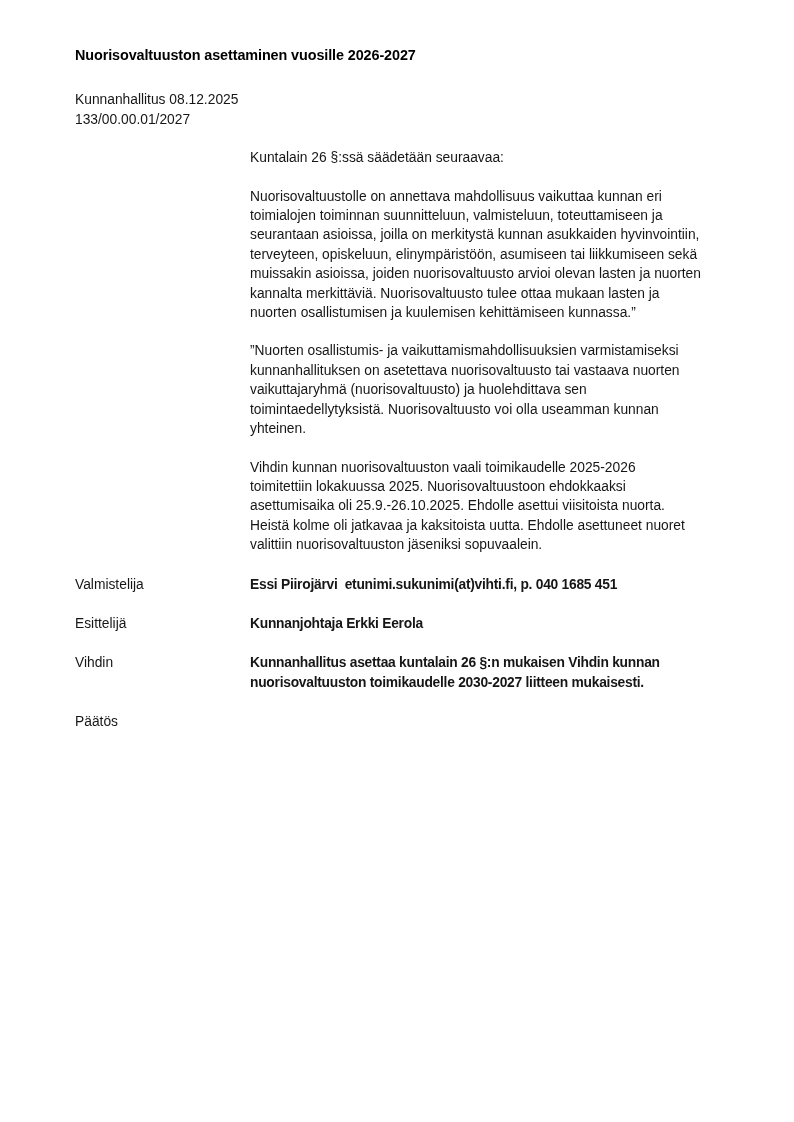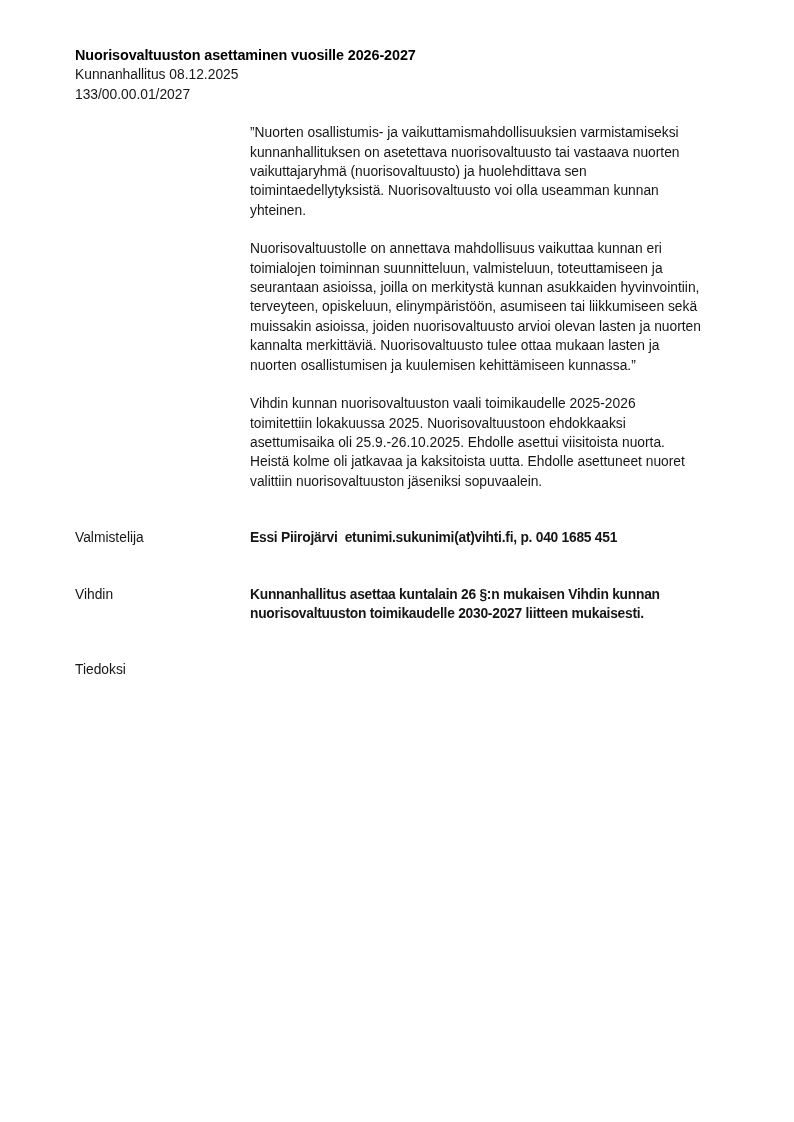--- a/index.html
+++ b/index.html
@@ -17,39 +17,40 @@
     overflow: hidden;
   }
   .doc-title {
     font-size: 14.4px;
     font-weight: bold;
     letter-spacing: -0.1px;
     line-height: 19.4px;
     color: #000000;
   }
   .meta-block {
+    margin-top: 25px;
   }
   .meta-line {
     white-space: pre-wrap;
   }
   .content-col {
     margin-left: 175px;
     margin-top: 19px;
     width: 510px;
   }
   .content-col p {
     white-space: pre-wrap;
     margin: 19px 0 0 0;
   }
   .field-rows {
     margin-top: 7px;
   }
   .field-row {
     display: flex;
-    margin-top: 37px;
+    margin-top: 20px;
     align-items: flex-start;
   }
   .field-label {
     width: 175px;
     flex-shrink: 0;
   }
   .field-value {
     white-space: pre-wrap;
     letter-spacing: -0.25px;
     width: 510px;
@@ -62,54 +63,59 @@
 <div class="page">
 
   <div class="doc-title">Nuorisovaltuuston asettaminen vuosille 2026-2027</div>
 
   <div class="meta-block">
     <div class="meta-line">Kunnanhallitus 08.12.2025</div>
     <div class="meta-line">133/00.00.01/2027</div>
   </div>
 
   <div class="content-col">
-    <p>”Nuorten osallistumis- ja vaikuttamismahdollisuuksien varmistamiseksi
-kunnanhallituksen on asetettava nuorisovaltuusto tai vastaava nuorten
-vaikuttajaryhmä (nuorisovaltuusto) ja huolehdittava sen
-toimintaedellytyksistä. Nuorisovaltuusto voi olla useamman kunnan
-yhteinen.</p>
+    <p>Kuntalain 26 §:ssä säädetään seuraavaa:</p>
     <p>Nuorisovaltuustolle on annettava mahdollisuus vaikuttaa kunnan eri
 toimialojen toiminnan suunnitteluun, valmisteluun, toteuttamiseen ja
 seurantaan asioissa, joilla on merkitystä kunnan asukkaiden hyvinvointiin,
 terveyteen, opiskeluun, elinympäristöön, asumiseen tai liikkumiseen sekä
 muissakin asioissa, joiden nuorisovaltuusto arvioi olevan lasten ja nuorten
 kannalta merkittäviä. Nuorisovaltuusto tulee ottaa mukaan lasten ja
 nuorten osallistumisen ja kuulemisen kehittämiseen kunnassa.”</p>
+    <p>”Nuorten osallistumis- ja vaikuttamismahdollisuuksien varmistamiseksi
+kunnanhallituksen on asetettava nuorisovaltuusto tai vastaava nuorten
+vaikuttajaryhmä (nuorisovaltuusto) ja huolehdittava sen
+toimintaedellytyksistä. Nuorisovaltuusto voi olla useamman kunnan
+yhteinen.</p>
     <p>Vihdin kunnan nuorisovaltuuston vaali toimikaudelle 2025-2026
 toimitettiin lokakuussa 2025. Nuorisovaltuustoon ehdokkaaksi
 asettumisaika oli 25.9.-26.10.2025. Ehdolle asettui viisitoista nuorta.
 Heistä kolme oli jatkavaa ja kaksitoista uutta. Ehdolle asettuneet nuoret
 valittiin nuorisovaltuuston jäseniksi sopuvaalein.</p>
   </div>
 
   <div class="field-rows">
 
     <div class="field-row">
       <div class="field-label">Valmistelija</div>
       <div class="field-value">Essi Piirojärvi  etunimi.sukunimi(at)vihti.fi, p. 040 1685 451</div>
     </div>
 
+    <div class="field-row">
+      <div class="field-label">Esittelijä</div>
+      <div class="field-value">Kunnanjohtaja Erkki Eerola</div>
+    </div>
 
     <div class="field-row">
       <div class="field-label">Vihdin</div>
       <div class="field-value">Kunnanhallitus asettaa kuntalain 26 §:n mukaisen Vihdin kunnan
 nuorisovaltuuston toimikaudelle 2030-2027 liitteen mukaisesti.</div>
     </div>
 
-
     <div class="field-row">
-      <div class="field-label">Tiedoksi</div>
+      <div class="field-label">Päätös</div>
       <div class="field-value"></div>
     </div>
+
 
   </div>
 
 </div>
 
 </body></html>

